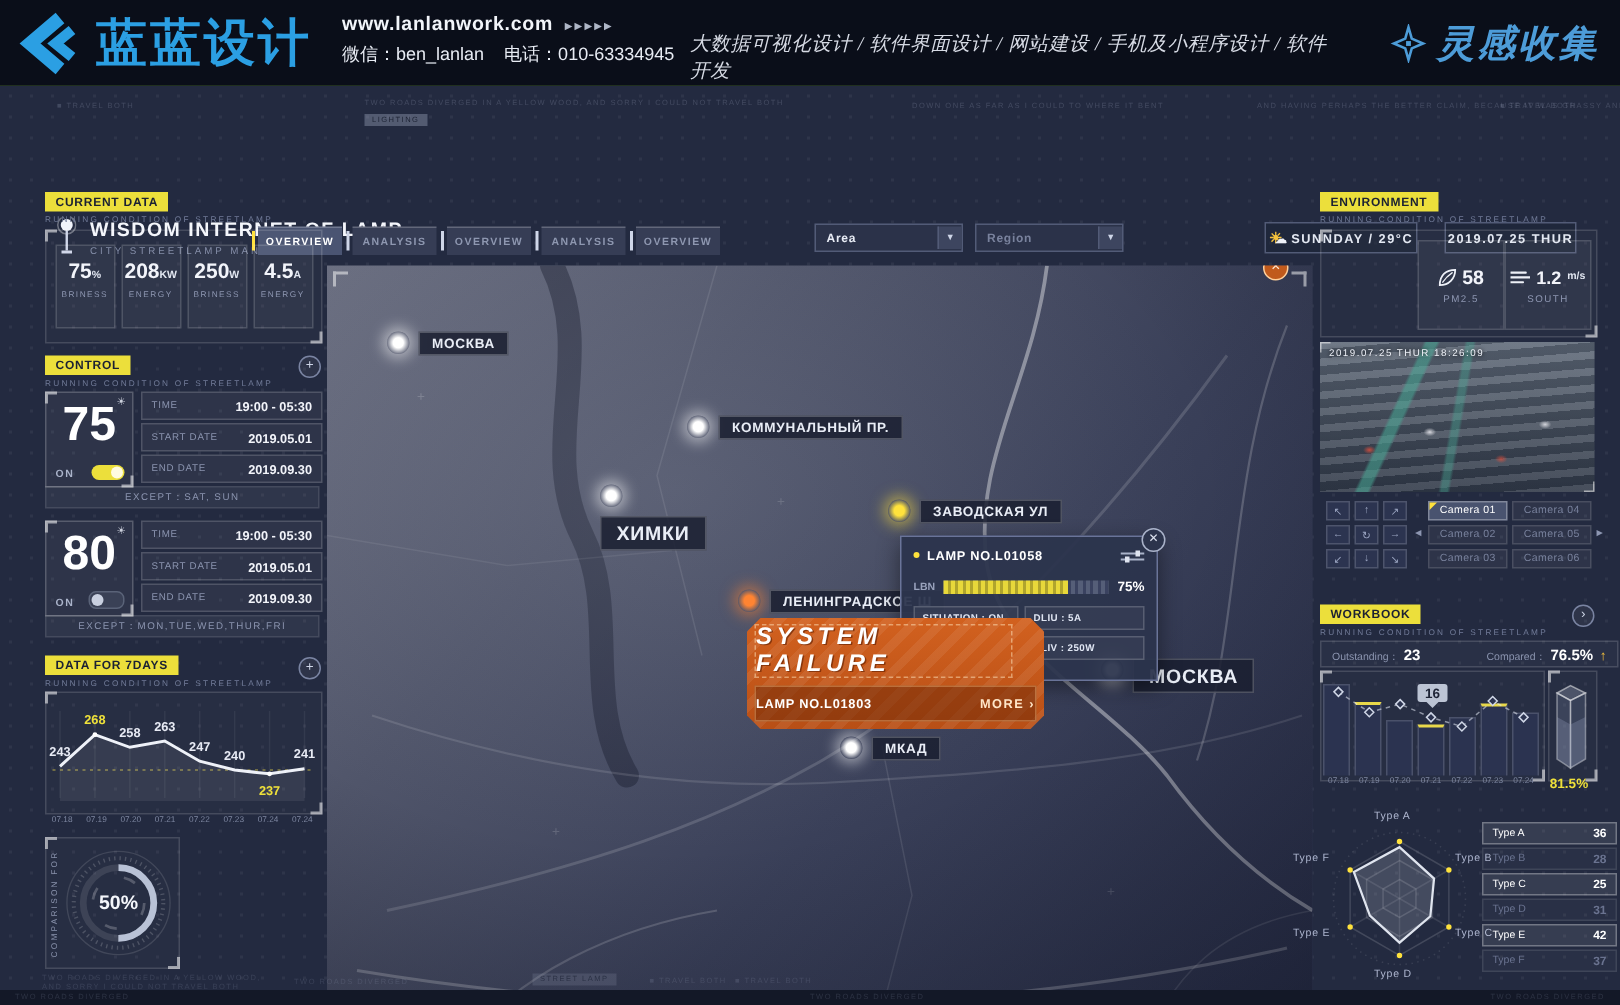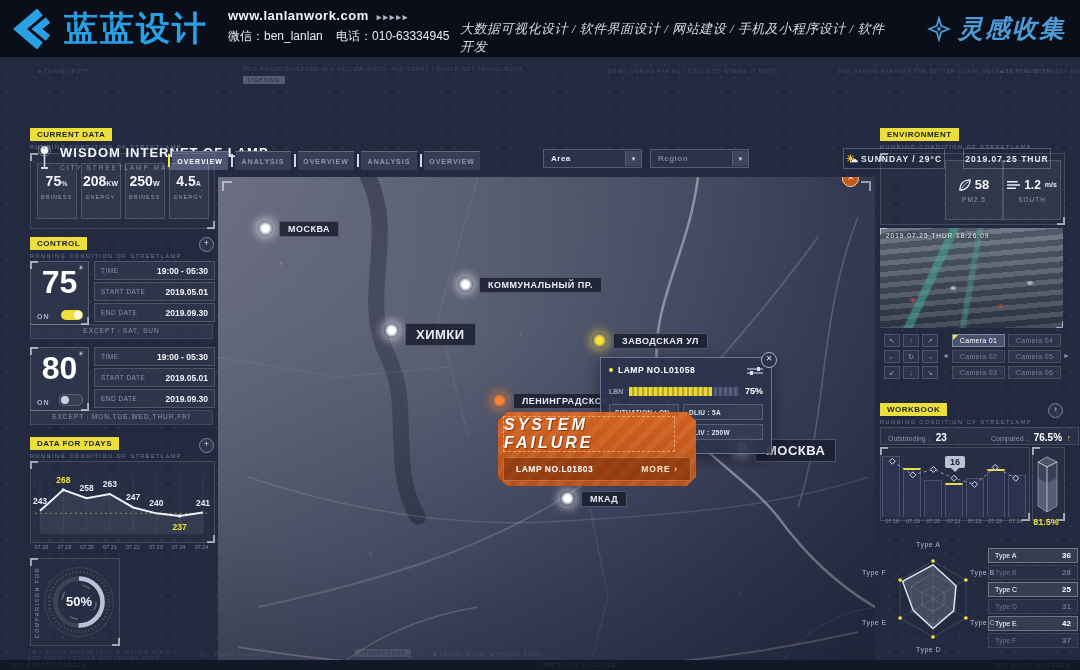--- a/index.html
+++ b/index.html
@@ -111,21 +111,21 @@
   
   .fail-pop{position:absolute;left:280px;top:235px;width:198px;height:74px;
             background:linear-gradient(180deg,#d2611f,#b84f16);
             clip-path:polygon(9px 0,calc(100% - 9px) 0,100% 9px,100% calc(100% - 9px),calc(100% - 9px) 100%,9px 100%,0 calc(100% - 9px),0 9px);
             box-shadow:0 0 22px rgba(210,97,31,.55);}
   .fail-stripes{position:absolute;inset:0;background:repeating-linear-gradient(135deg,rgba(255,255,255,.07) 0 6px,transparent 6px 13px);}
   .fail-inner{position:absolute;left:5px;right:21px;top:4px;height:34px;border:1px dashed rgba(255,230,190,.5);
               display:flex;align-items:center;justify-content:center;}
   .fail-title{font-size:16px;font-weight:bold;font-style:italic;color:#fff;letter-spacing:3px;text-shadow:1px 1px 0 rgba(120,45,8,.8);}
   .fail-bar{position:absolute;left:5px;right:5px;bottom:5px;height:22px;background:rgba(110,40,6,.5);
-            border:1px solid rgba(255,200,140,.35);display:flex;align-items:center;justify-content:space-between;padding:0 12px;}
+            border:1px solid rgba(255,200,140,.35);display:flex;align-items:center;justify-content:space-between;padding:0 0;}
   .fail-lamp{font-size:8.5px;font-weight:bold;color:#fff;letter-spacing:.5px;}
   .fail-more{font-size:8.5px;font-weight:bold;color:#ffe6c8;letter-spacing:1px;cursor:pointer;}
   .fail-close{position:absolute;right:16px;top:-7px;width:15px;height:15px;border-radius:50%;border:1px solid #ffcf9a;
               background:#c05a1c;color:#ffe9d2;font-size:8px;line-height:13px;text-align:center;cursor:pointer;z-index:3;}
   
   .env-card{position:absolute;width:56px;height:58px;top:0;display:flex;flex-direction:column;align-items:center;justify-content:center;}
   .cam-video{position:absolute;left:880px;top:228px;width:183px;height:100px;overflow:hidden;
     background:
       radial-gradient(6px 4px at 18% 72%,rgba(230,80,60,.8),transparent 70%),
       radial-gradient(6px 4px at 40% 60%,rgba(240,240,245,.85),transparent 70%),
@@ -278,21 +278,21 @@
       <span class="map-corner" style="right:4px;top:4px;border-right:2px solid #fff;border-top:2px solid #fff;"></span>
 
       <div class="map-chip" style="left:40px;top:44px;">
         <span class="pin"></span>
         <span class="chip-text">МОСКВА</span>
       </div>
       <div class="map-chip" style="left:240px;top:100px;">
         <span class="pin"></span>
         <span class="chip-text">КОММУНАЛЬНЫЙ ПР.</span>
       </div>
-      <div class="map-chip" style="left:166px;top:146px;">
+      <div class="map-chip" style="left:182px;top:146px;flex-direction:column;">
         <span class="pin"></span>
         <span class="chip-text lg">ХИМКИ</span>
       </div>
       <div class="map-chip" style="left:374px;top:156px;">
         <span class="pin yellow"></span>
         <span class="chip-text">ЗАВОДСКАЯ УЛ</span>
       </div>
       <div class="map-chip" style="left:274px;top:216px;">
         <span class="pin orange"></span>
         <span class="chip-text">ЛЕНИНГРАДСКОЕ Ш</span>

